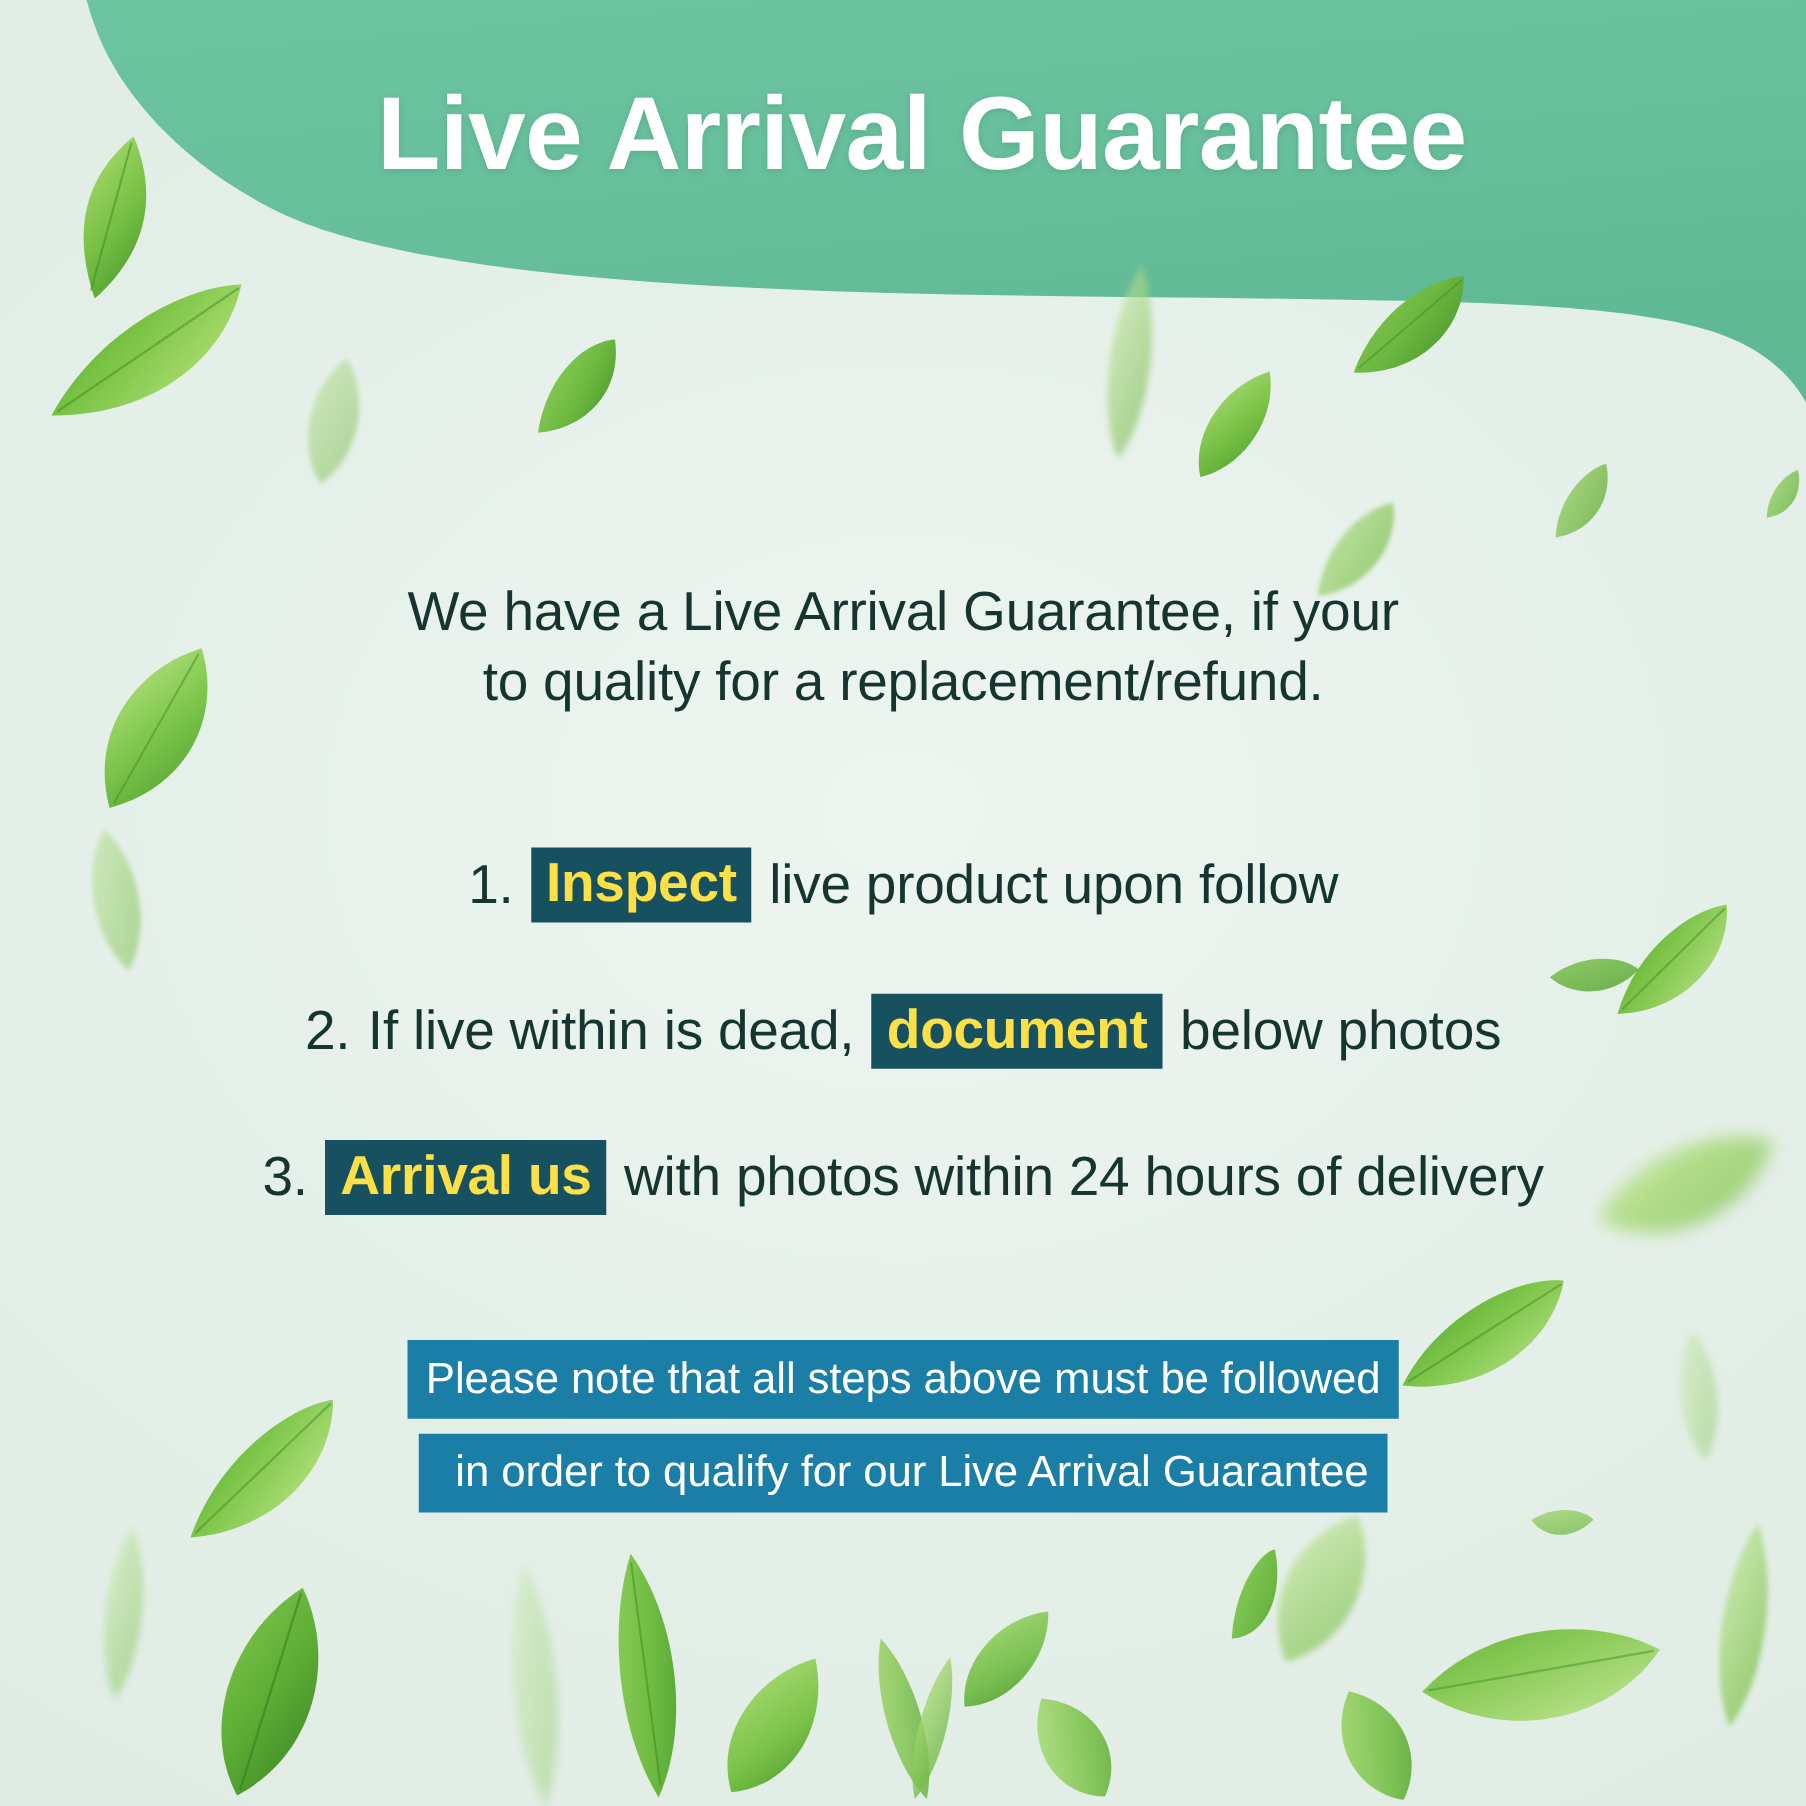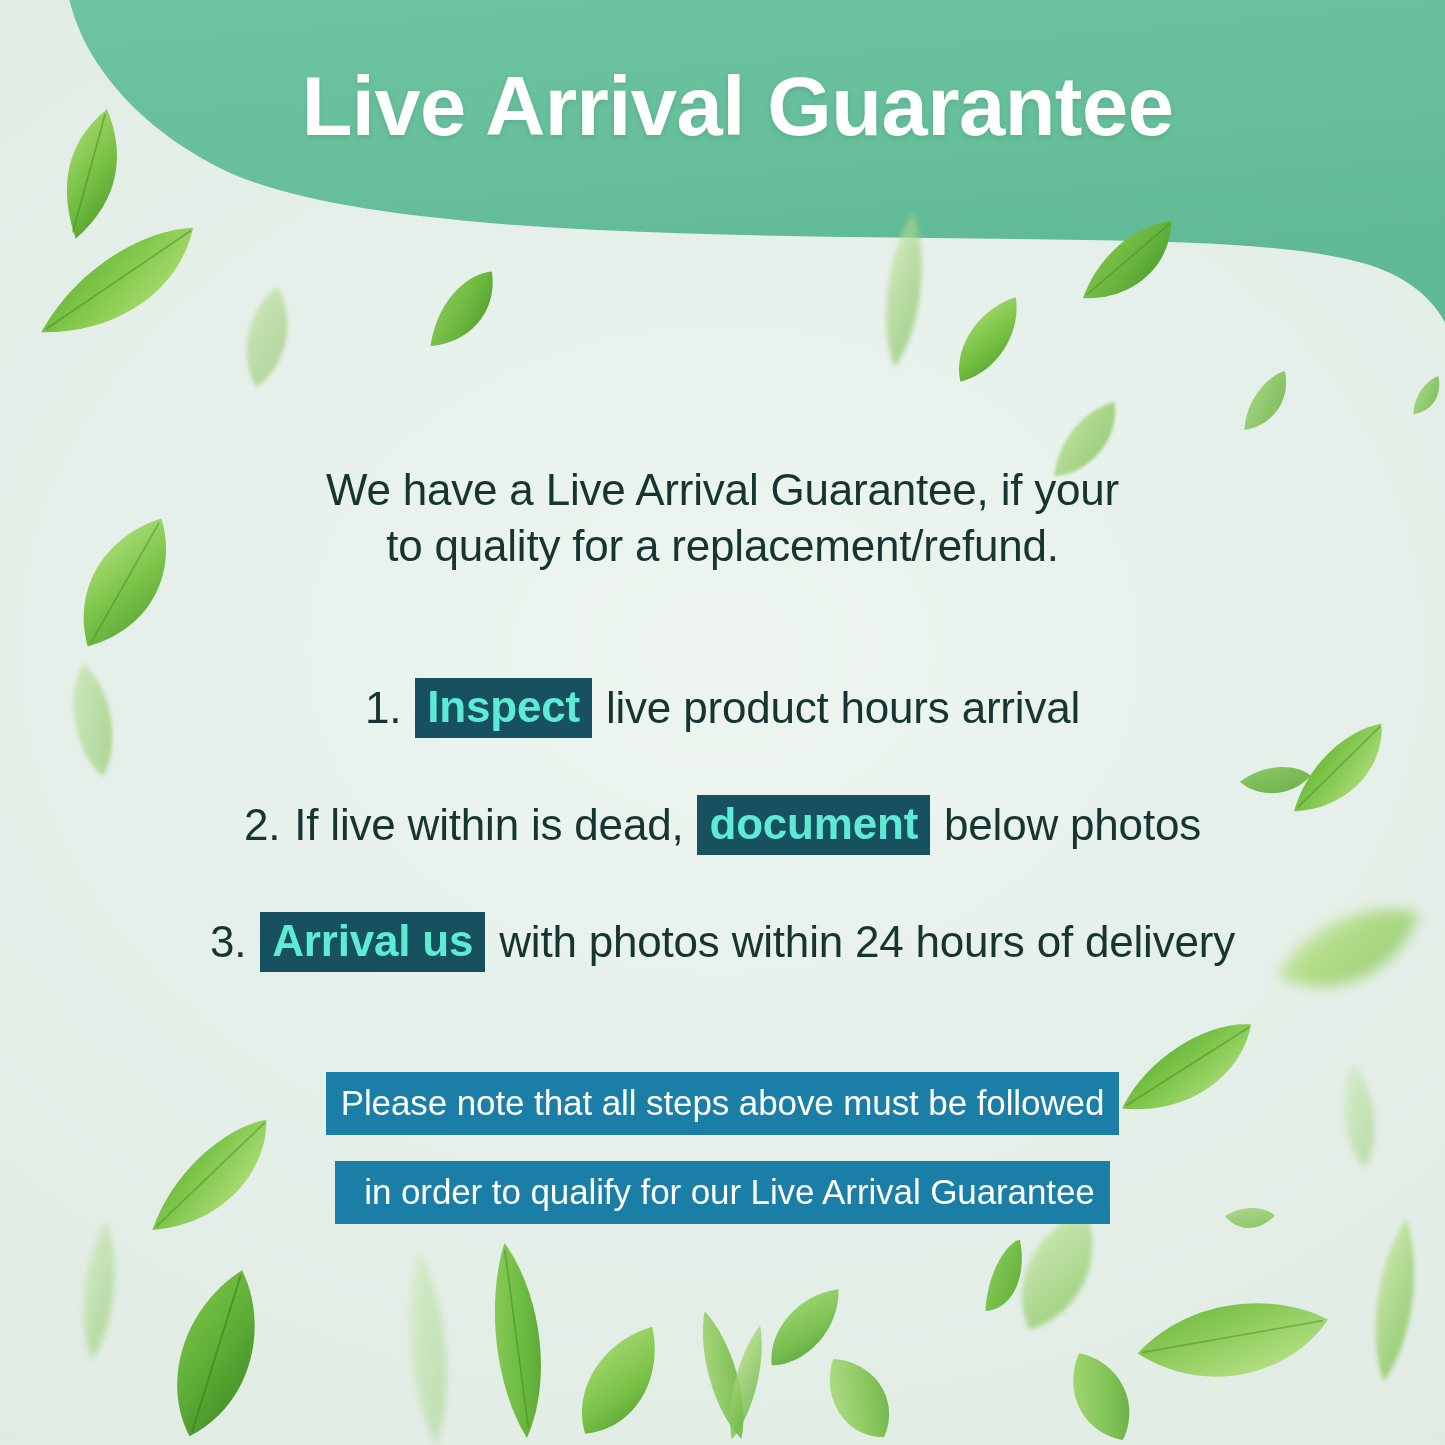--- a/index.html
+++ b/index.html
@@ -101,35 +101,34 @@
     align-items: center;
     justify-content: center;
   }
   .step .num { margin-right: 14px; }
   .step .tail { margin-left: 14px; }
   .step .plain { white-space: pre; }
 
   .hl {
     display: inline-block;
     background: #17505E;
-    color: #5eead4;
+    color: #fde047;
     font-weight: bold;
     padding: 7px 12px 9px 12px;
     line-height: 1;
   }
 
   .footnotes {
     position: absolute;
     top: 1072px;
     left: 0;
     width: 1445px;
     display: flex;
     flex-direction: column;
     align-items: center;
-    gap: 14px;
   }
   .footnote {
     background: #1B7EA6;
     color: #ffffff;
     font-size: 35px;
     font-weight: 500;
     letter-spacing: -0.1px;
     padding: 13px 15px 15px 15px;
     line-height: 1;
     white-space: nowrap;
@@ -525,21 +524,21 @@
     <div class="intro">
       <div>We have a Live Arrival Guarantee, if your</div>
       <div>to quality for a replacement/refund.</div>
     </div>
 
     <div class="steps">
 
       <div class="step">
         <span class="num">1.</span>
         <span class="hl">Inspect</span>
-        <span class="tail">live product hours arrival</span>
+        <span class="tail">live product upon follow</span>
       </div>
 
       <div class="step">
         <span class="num">2.</span>
         <span class="plain">If live within is dead,</span>
         <span class="hl" style="margin-left:14px;">document</span>
         <span class="tail">below photos</span>
       </div>
 
       <div class="step">

